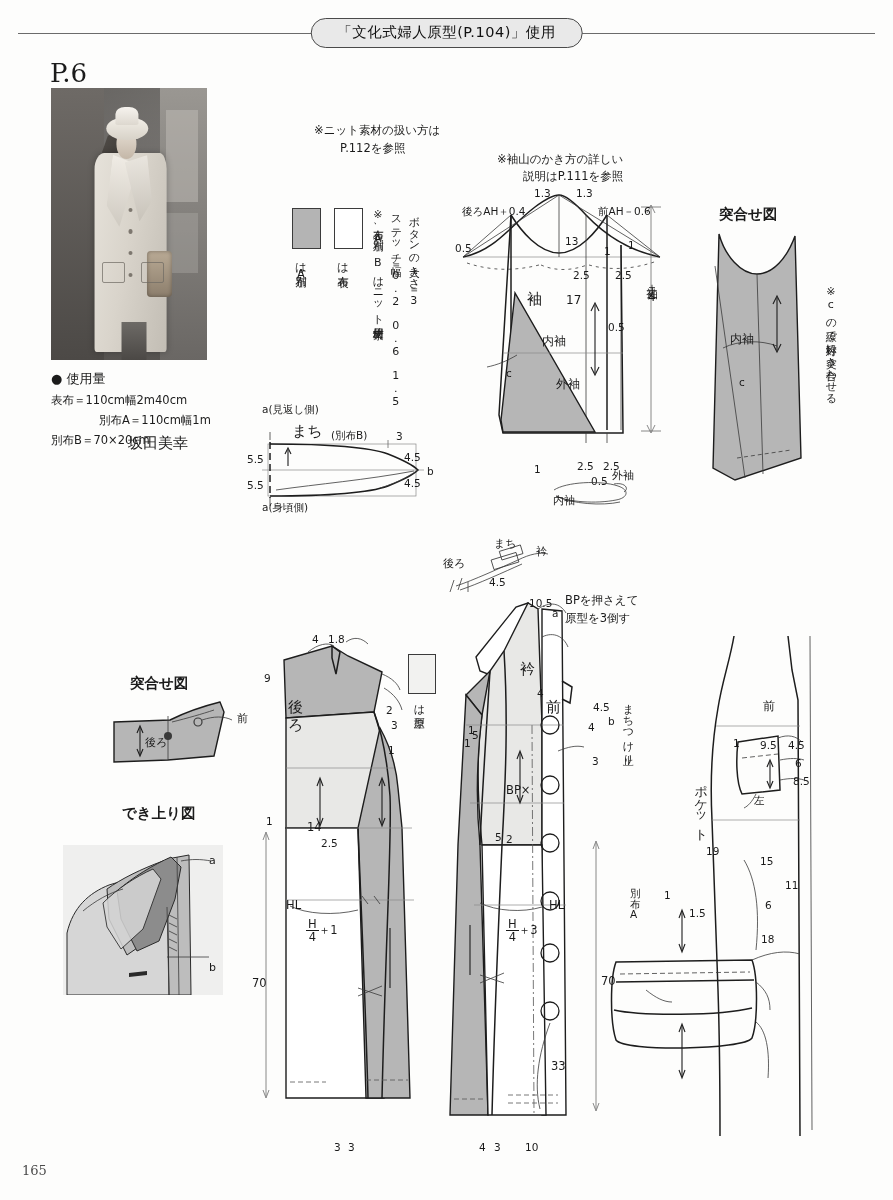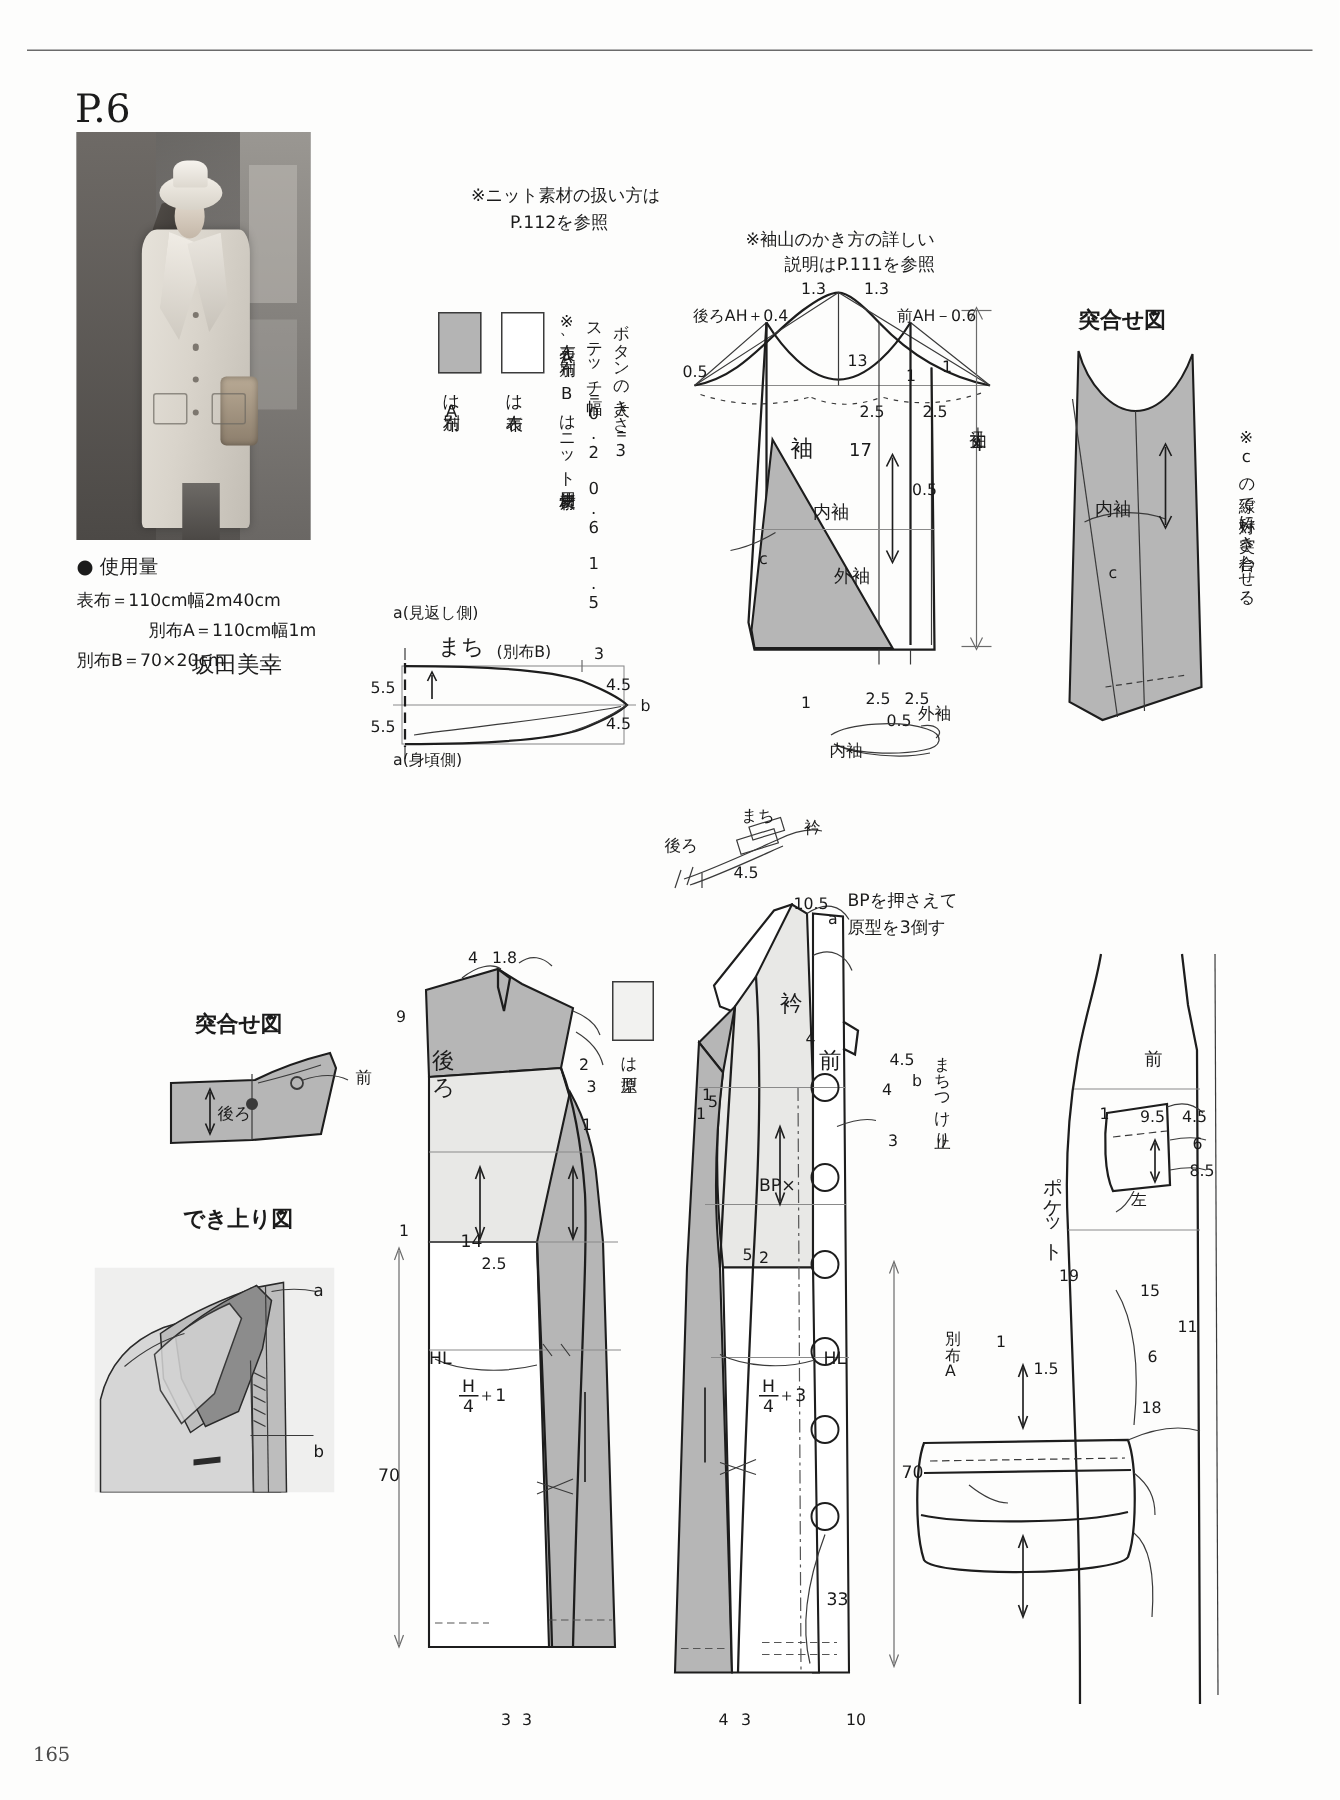--- a/index.html
+++ b/index.html
@@ -126,20 +126,21 @@
   #wm .wchat{width:26px;height:20px;position:relative;}
   #wm .wchat i{position:absolute;border:1.6px solid #9a9a9a;border-radius:50%;display:block;}
   #pageno{position:absolute;left:22px;top:1163px;font-size:13px;color:#4a4a4a;font-family:"DejaVu Serif","Liberation Serif",serif;}
 </style>
 </head>
 <body>
 
 <div class="pg">
 
   <div class="hdr-rule"></div>
+  <div class="hdr-pill">「文化式婦人原型(P.104)」使用</div>
 
   <div class="t" style="left:50px;top:60px;font-size:26px;font-family:'DejaVu Serif','Liberation Serif',serif;">P.6</div>
 
   <div id="photo">
     <div class="bg-l"></div>
     <div class="bg-r"></div>
     <div class="win"></div>
     <div class="win2"></div>
     <div class="hair"></div>
     <div class="coat"></div>
@@ -452,21 +453,21 @@
   <div class="t" style="left:506px;top:918px;font-size:11.5px;">
     <span style="display:inline-block;text-align:center;vertical-align:middle;">
       <span style="display:block;border-bottom:1px solid #1a1a1a;padding:0 2px;">H</span>
       <span style="display:block;padding:0 2px;">4</span>
     </span><span>＋3</span>
   </div>
   <div class="t num" style="left:601px;top:975px;font-size:11.5px;">70</div>
   <div class="t num" style="left:551px;top:1060px;font-size:11.5px;">33</div>
   <div class="t num" style="left:479px;top:1142px;">4</div>
   <div class="t num" style="left:494px;top:1142px;">3</div>
-  <div class="t num" style="left:564px;top:1142px;">10</div>
+  <div class="t num" style="left:525px;top:1142px;">10</div>
 
   <svg class="draw" style="left:660px;top:630px;" width="200" height="510" viewBox="0 0 200 510">
 
     <path class="ln" d="M74,6 C70,30 62,52 58,78 C52,112 50,150 52,190 C54,240 56,300 58,360 C60,420 60,470 60,506"></path>
     <path class="ln" d="M128,6 L132,40 L138,70 L140,506"></path>
     <line class="ln-h" x1="56" y1="96" x2="140" y2="96"></line>
     <line class="ln-h" x1="52" y1="190" x2="140" y2="190"></line>
     <path class="ln-t" d="M150,6 L152,500"></path>
 
     <path class="ln" d="M78,112 L118,106 L120,160 L82,164 C76,152 76,128 78,112 Z"></path>

